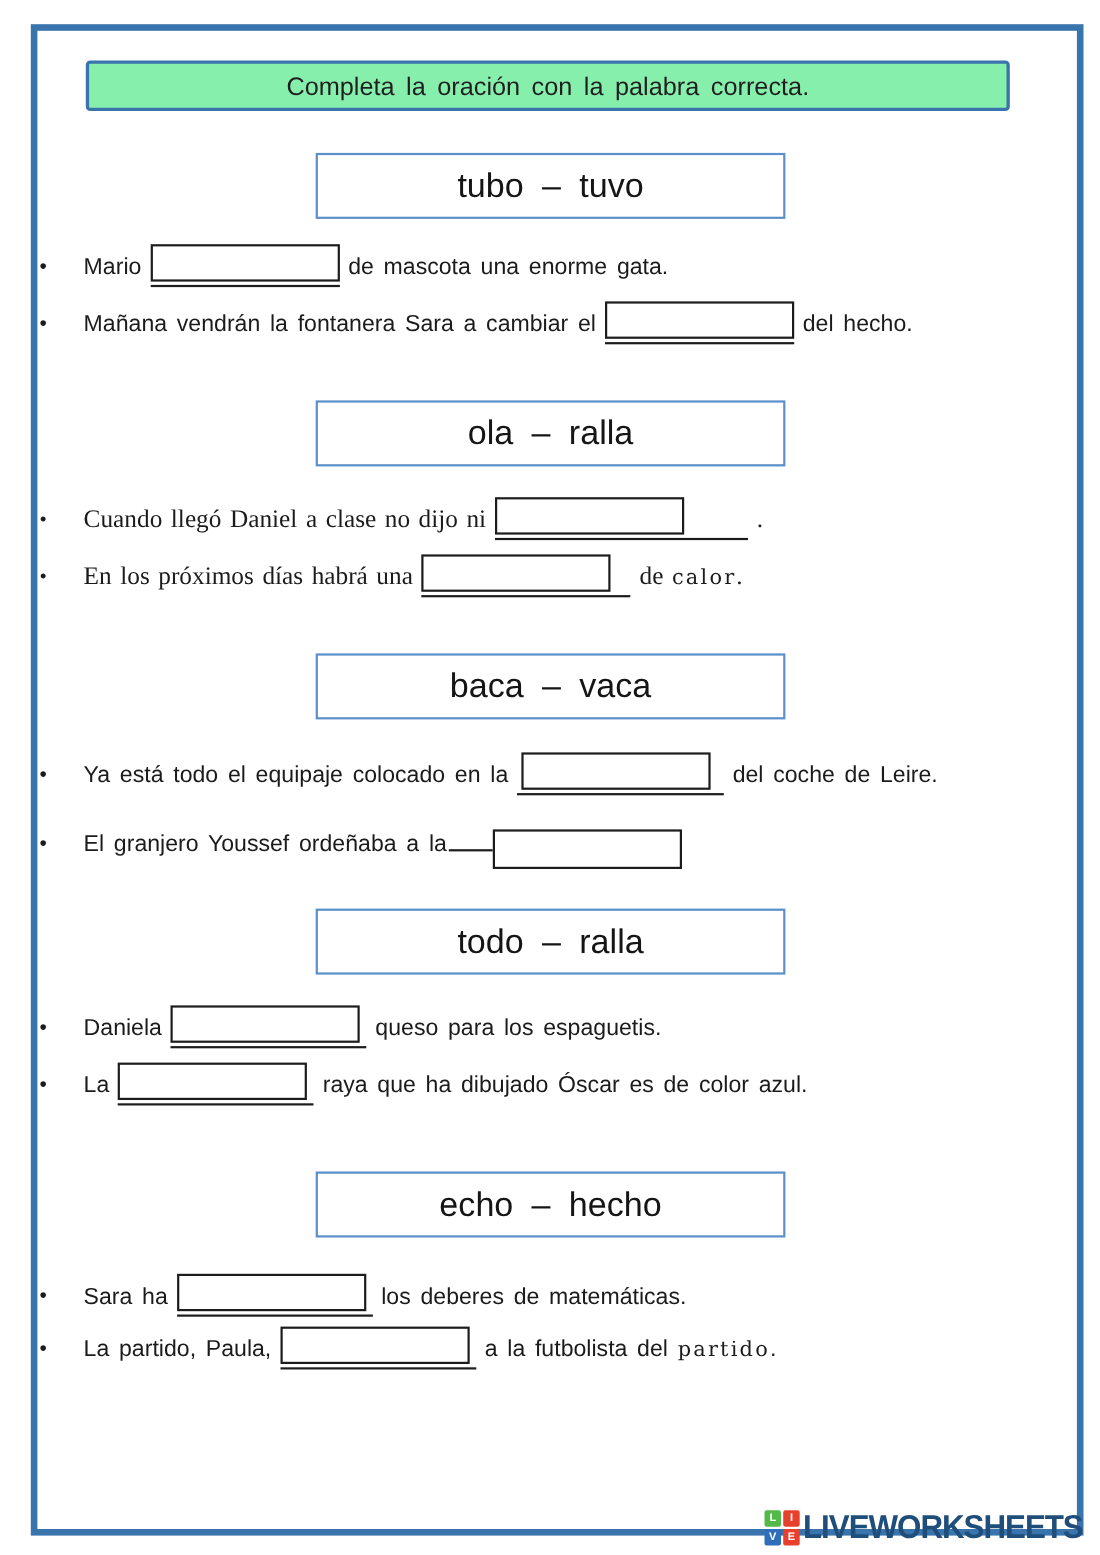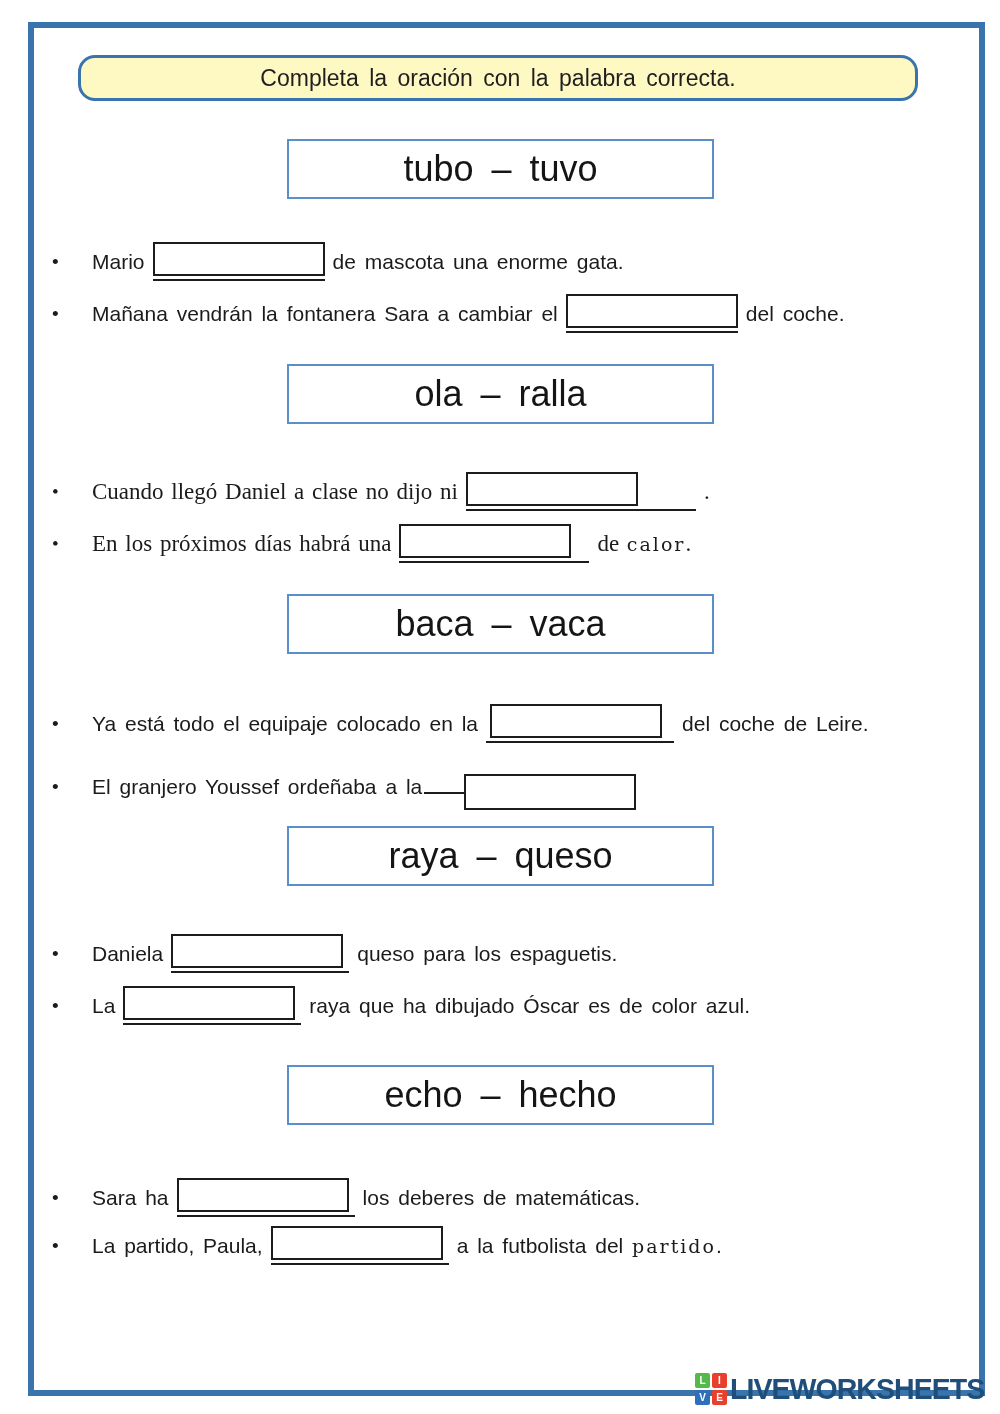--- a/index.html
+++ b/index.html
@@ -6,32 +6,32 @@
   body{
     width:1000px;height:1414px;position:relative;background:#ffffff;
     font-family:"Liberation Sans",sans-serif;color:#1b1b1b;overflow:hidden;
   }
   .page-border{
     position:absolute;left:28px;top:22px;width:945px;height:1362px;
     border:6px solid #3a74ad;background:transparent;z-index:1;
   }
   .title-box{
     position:absolute;left:78px;top:55px;width:834px;height:40px;
-    background:#fef9c3;border:3px solid #3a74ad;border-radius:17px;
+    background:#86efac;border:3px solid #3a74ad;border-radius:4px;
     display:flex;align-items:center;justify-content:center;z-index:2;
   }
   .title-box span{font-size:23px;color:#1f1f1f;word-spacing:4px;}
   .section-box{
     position:absolute;left:287px;width:423px;height:56px;background:#fff;
     border:2px solid #5b8fc9;display:flex;align-items:center;justify-content:center;z-index:2;
   }
-  .section-box span{font-size:36px;color:#151515;word-spacing:8px;}
+  .section-box span{font-size:31px;color:#151515;word-spacing:8px;}
   .row{
-    position:absolute;left:52px;white-space:nowrap;z-index:2;
-    font-size:21px;word-spacing:3px;line-height:34px;margin-top:20px;
+    position:absolute;left:36px;white-space:nowrap;z-index:2;
+    font-size:21px;word-spacing:3px;line-height:34px;
   }
   .row.serif{font-family:"Liberation Serif",serif;font-size:23px;word-spacing:2px;}
   .bullet{display:inline-block;width:40px;font-size:19px;vertical-align:1px;}
   .blank-wrap{
     display:inline-block;vertical-align:-12px;margin:0 8px;
     border-bottom:2px solid #1c1c1c;padding:0 0 3px 0;
   }
   .blank-box{
     display:block;width:168px;height:30px;border:2px solid #1c1c1c;background:#fff;
   }
@@ -71,31 +71,31 @@
 <div class="section-box" style="top:139px">
   <span>tubo – tuvo</span>
 </div>
 <div class="section-box" style="top:364px">
   <span>ola – ralla</span>
 </div>
 <div class="section-box" style="top:594px">
   <span>baca – vaca</span>
 </div>
 <div class="section-box" style="top:826px">
-  <span>raya – queso</span>
+  <span>todo – ralla</span>
 </div>
 <div class="section-box" style="top:1065px">
   <span>echo – hecho</span>
 </div>
 
 <div class="row" style="top:222px">
   <span class="bullet">•</span><span class="txt">Mario</span><span class="blank-wrap"><span class="blank-box"></span></span><span class="txt">de mascota una enorme gata.</span>
 </div>
 <div class="row" style="top:274px">
-  <span class="bullet">•</span><span class="txt">Mañana vendrán la fontanera Sara a cambiar el</span><span class="blank-wrap"><span class="blank-box"></span></span><span class="txt">del coche.</span>
+  <span class="bullet">•</span><span class="txt">Mañana vendrán la fontanera Sara a cambiar el</span><span class="blank-wrap"><span class="blank-box"></span></span><span class="txt">del hecho.</span>
 </div>
 
 <div class="row serif" style="top:452px">
   <span class="bullet">•</span><span class="txt">Cuando llegó Daniel a clase no dijo ni</span><span class="blank-wrap ext-r58"><span class="blank-box"></span></span><span class="txt">.</span>
 </div>
 <div class="row serif" style="top:504px">
   <span class="bullet">•</span><span class="txt">En los próximos días habrá una</span><span class="blank-wrap ext-r18"><span class="blank-box"></span></span><span class="txt">de</span>
   <span class="emph">calor</span><span class="txt">.</span>
 </div>
 

